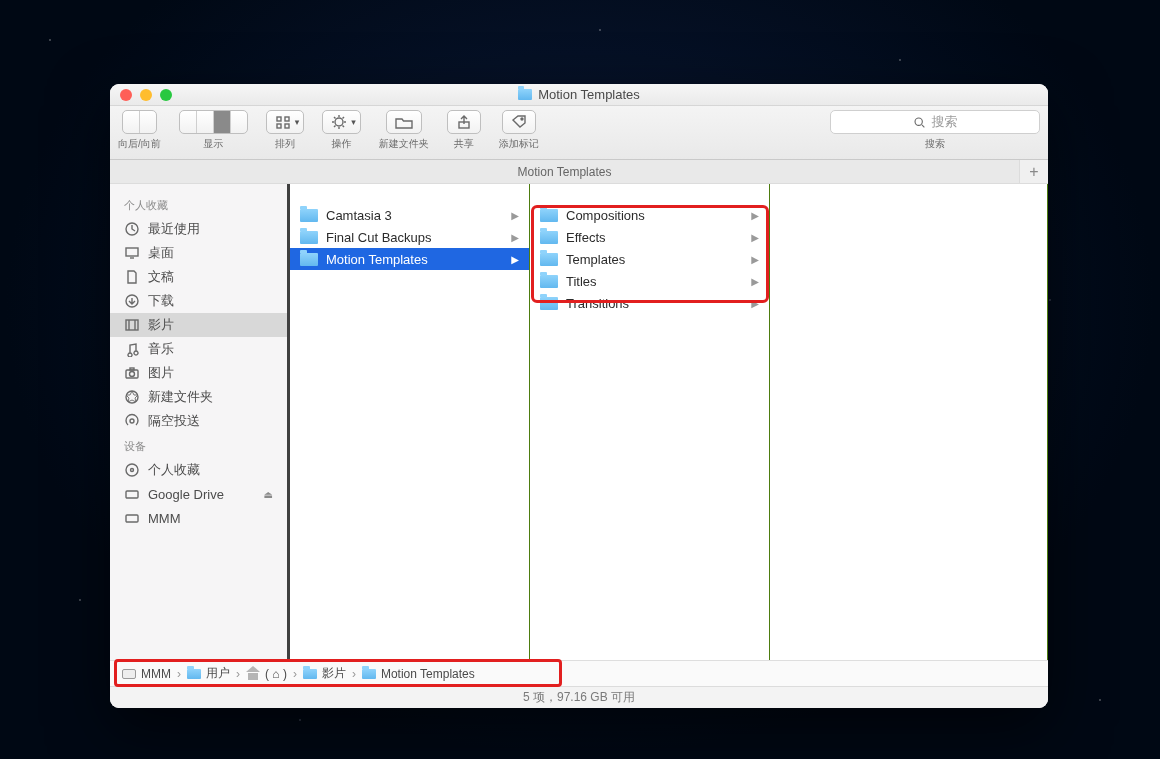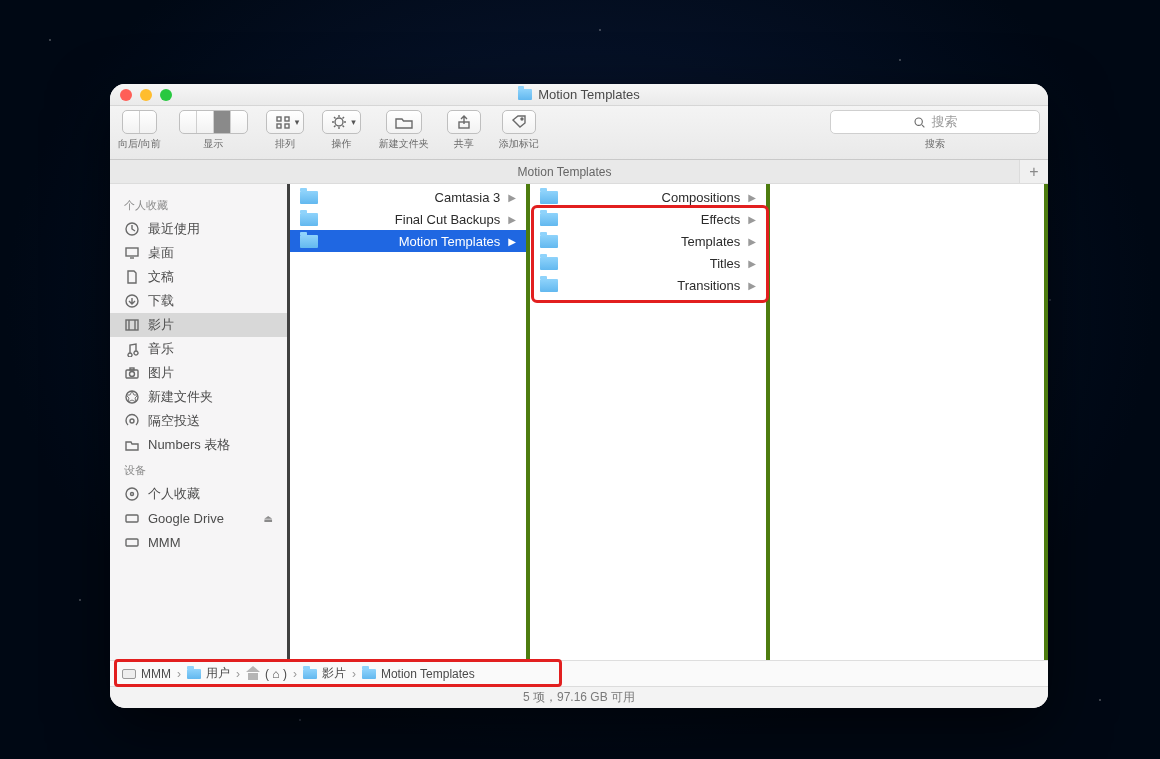--- a/index.html
+++ b/index.html
@@ -24,21 +24,21 @@
       radial-gradient(1px 1px at 600px 30px, #fff, transparent),
       radial-gradient(1px 1px at 300px 720px, #aac, transparent);
     opacity: .8;
   }
 
   .window {
     position: absolute;
     left: 110px; top: 84px;
     width: 938px; height: 624px;
     background: #ffffff;
-    border-radius: 15px;
+    border-radius: 9px;
     box-shadow: 0 20px 60px rgba(0,0,0,.6);
     display: flex;
     flex-direction: column;
     overflow: hidden;
   }
 
   
   .titlebar {
     height: 22px;
     background: linear-gradient(#f6f6f6,#eaeaea);
@@ -135,22 +135,22 @@
   }
   .side-item.sel { background:#d8d8d8; }
   .sicon { width:16px; height:16px; display:flex; align-items:center; justify-content:center; color:#7b7b7b;}
   .sicon svg{width:16px;height:16px;}
   .eject { margin-left:auto; color:#8a8a8a; font-size:10px;}
 
   .columns {
     flex:1; display:flex; min-width:0; background:#fff; position:relative;
   }
   .col {
-    width:240px; border-right:4px solid #4d7c0f;
-    padding-top:2px; font-size:13px; color:#2b2b2b;text-align:right;
+    width:240px; border-right:1px solid #4d7c0f;
+    padding-top:20px; font-size:13px; color:#2b2b2b;
   }
   .col:last-child{border-right:none;}
   .row {
     height:22px; display:flex; align-items:center; gap:8px;
     padding:0 4px 0 10px;
   }
   .row .name{flex:1; white-space:nowrap; overflow:hidden; text-overflow:ellipsis;}
   .row .arrow{color:#9a9a9a; font-size:10px; padding-right:6px;}
   .row.sel{ background:#1f67e2; color:#fff;}
   .row.sel .arrow{color:#fff;}
@@ -431,28 +431,20 @@
         <span>新建文件夹</span>
       </div>
       <div class="side-item">
         <span class="sicon">
             <svg viewBox="0 0 16 16">
               <circle cx="8" cy="8" r="2"></circle>
               <path d="M4 12 a6 6 0 1 1 8 0"></path>
             </svg>
           </span>
         <span>隔空投送</span>
-      </div>
-      <div class="side-item">
-        <span class="sicon">
-            <svg viewBox="0 0 16 16">
-              <path d="M2 5 h5 l1 2 h6 v6 H2 z"></path>
-            </svg>
-          </span>
-        <span>Numbers 表格</span>
       </div>
 
       <div class="side-head" style="">设备</div>
       <div class="side-item">
         <span class="sicon">
             <svg viewBox="0 0 16 16">
               <circle cx="8" cy="8" r="6"></circle>
               <circle cx="8" cy="8" r="1.5"></circle>
             </svg>
           </span>

